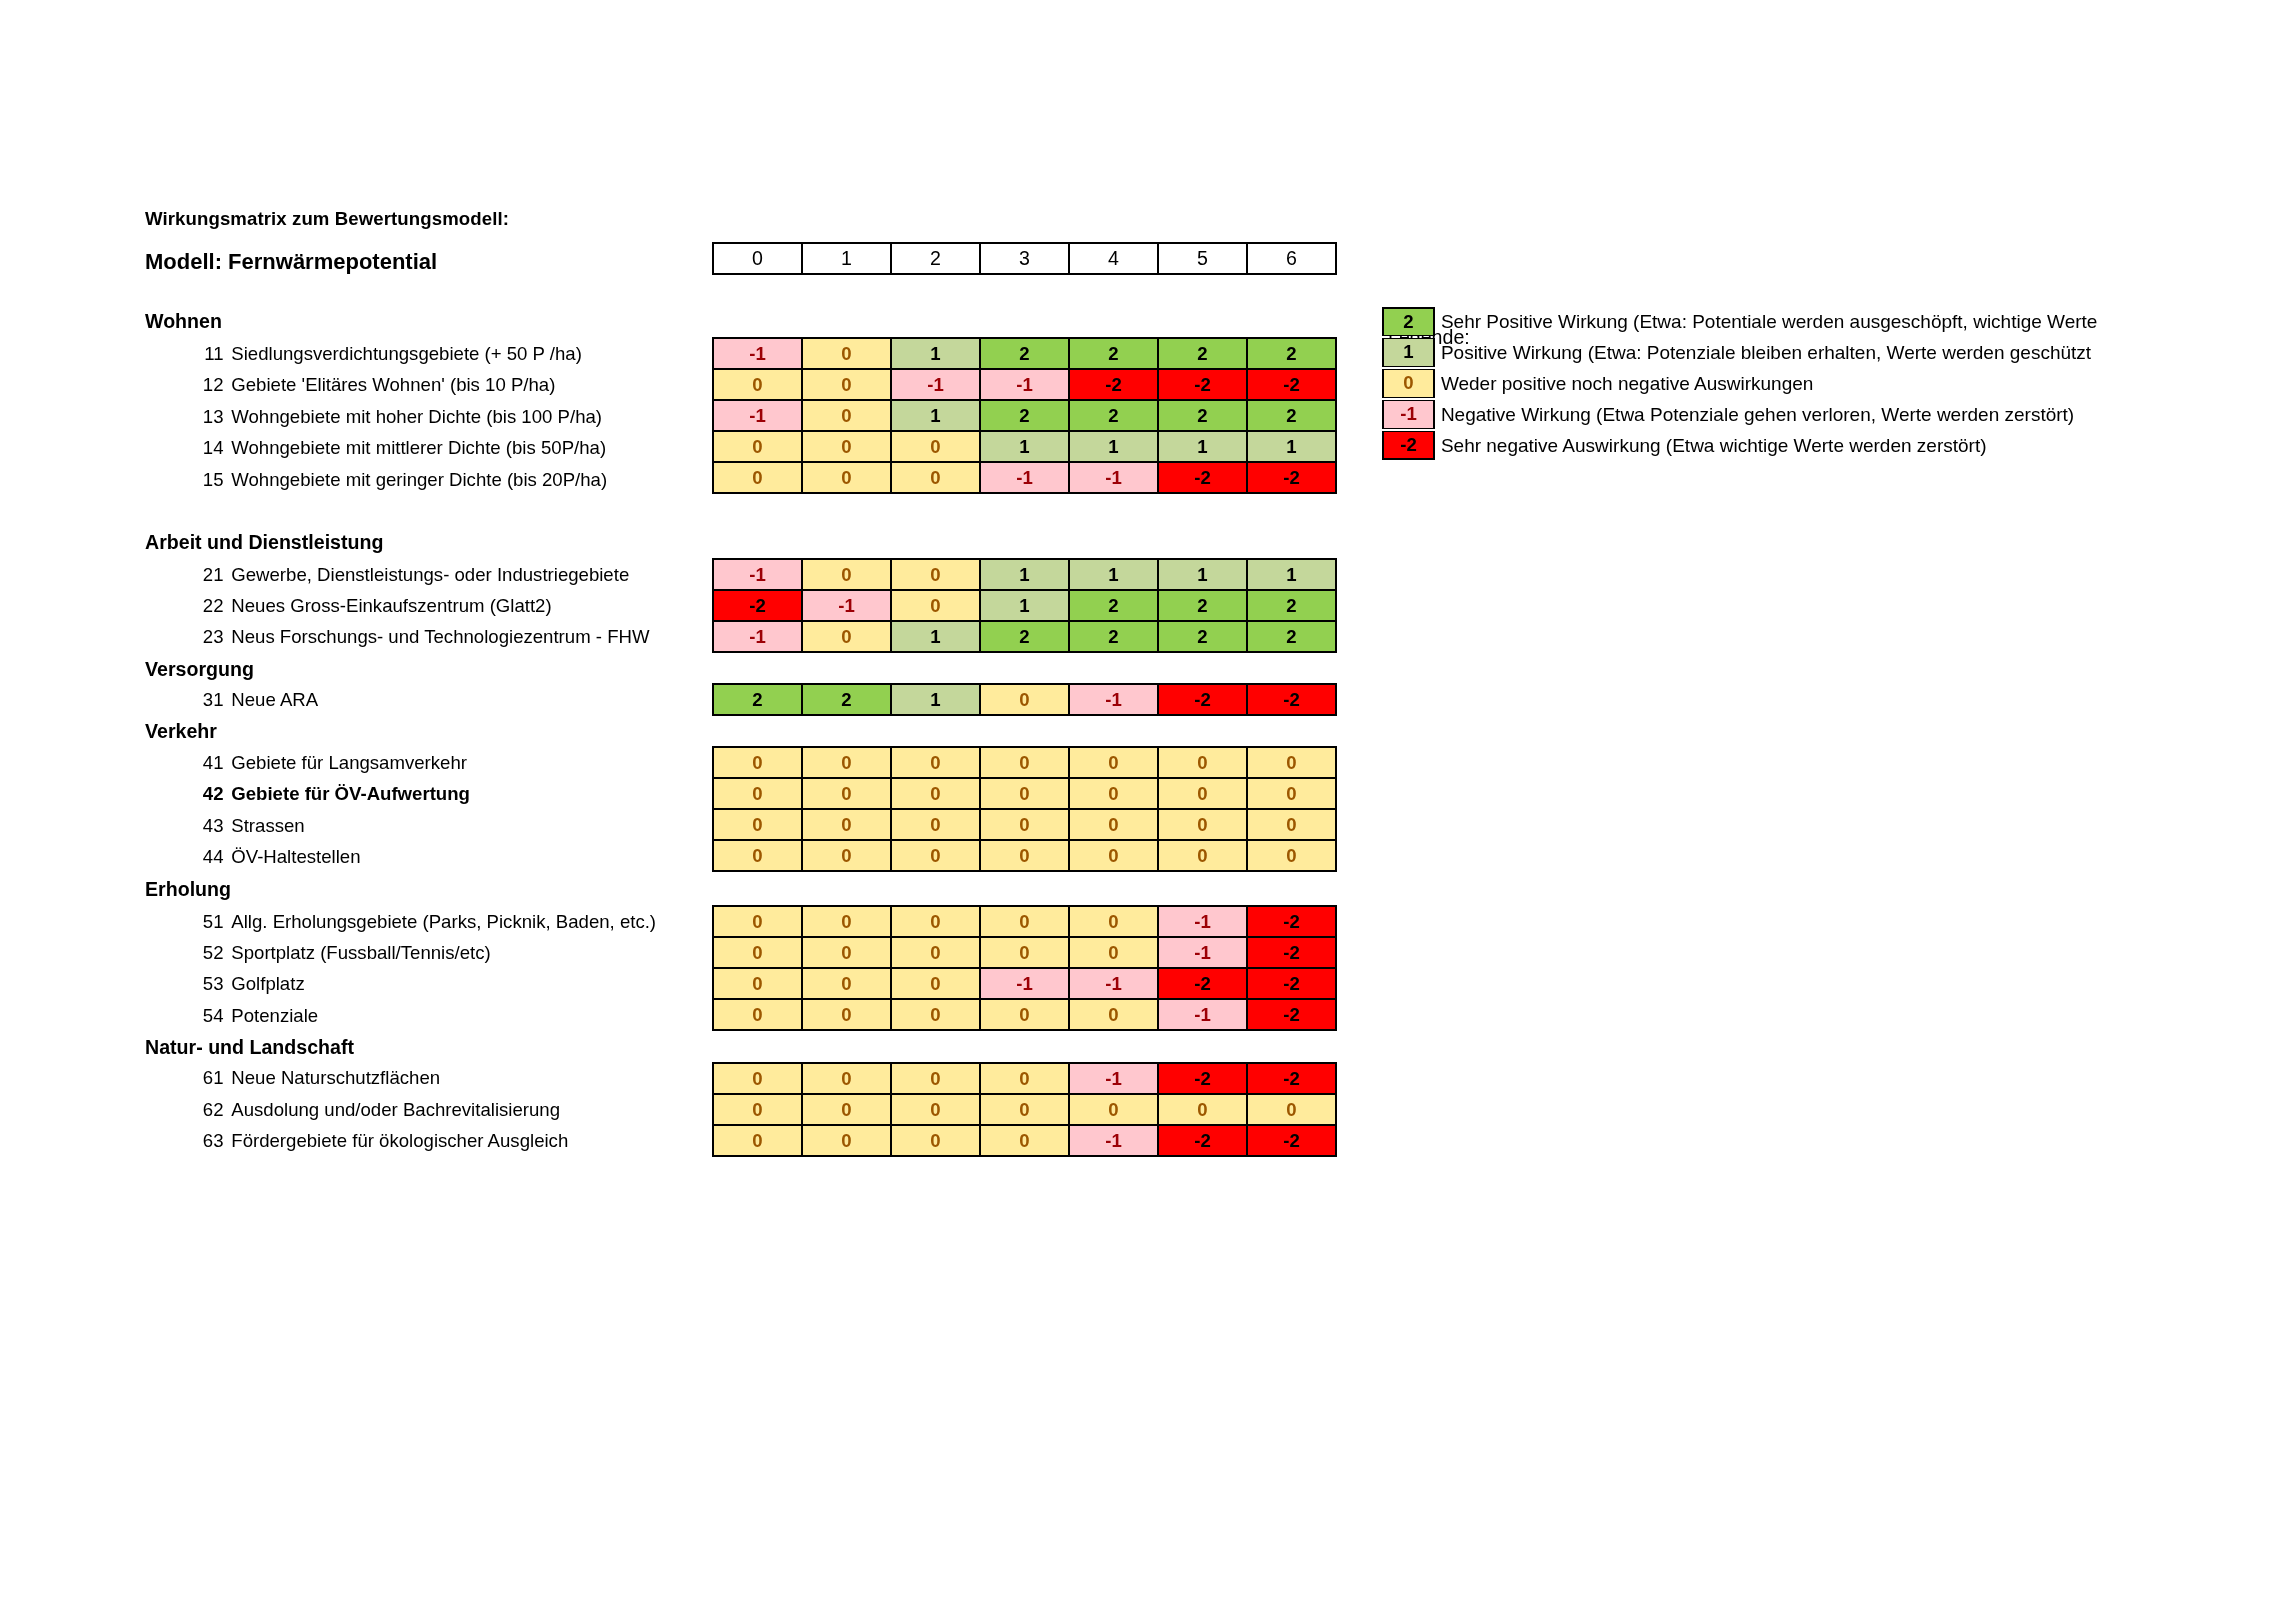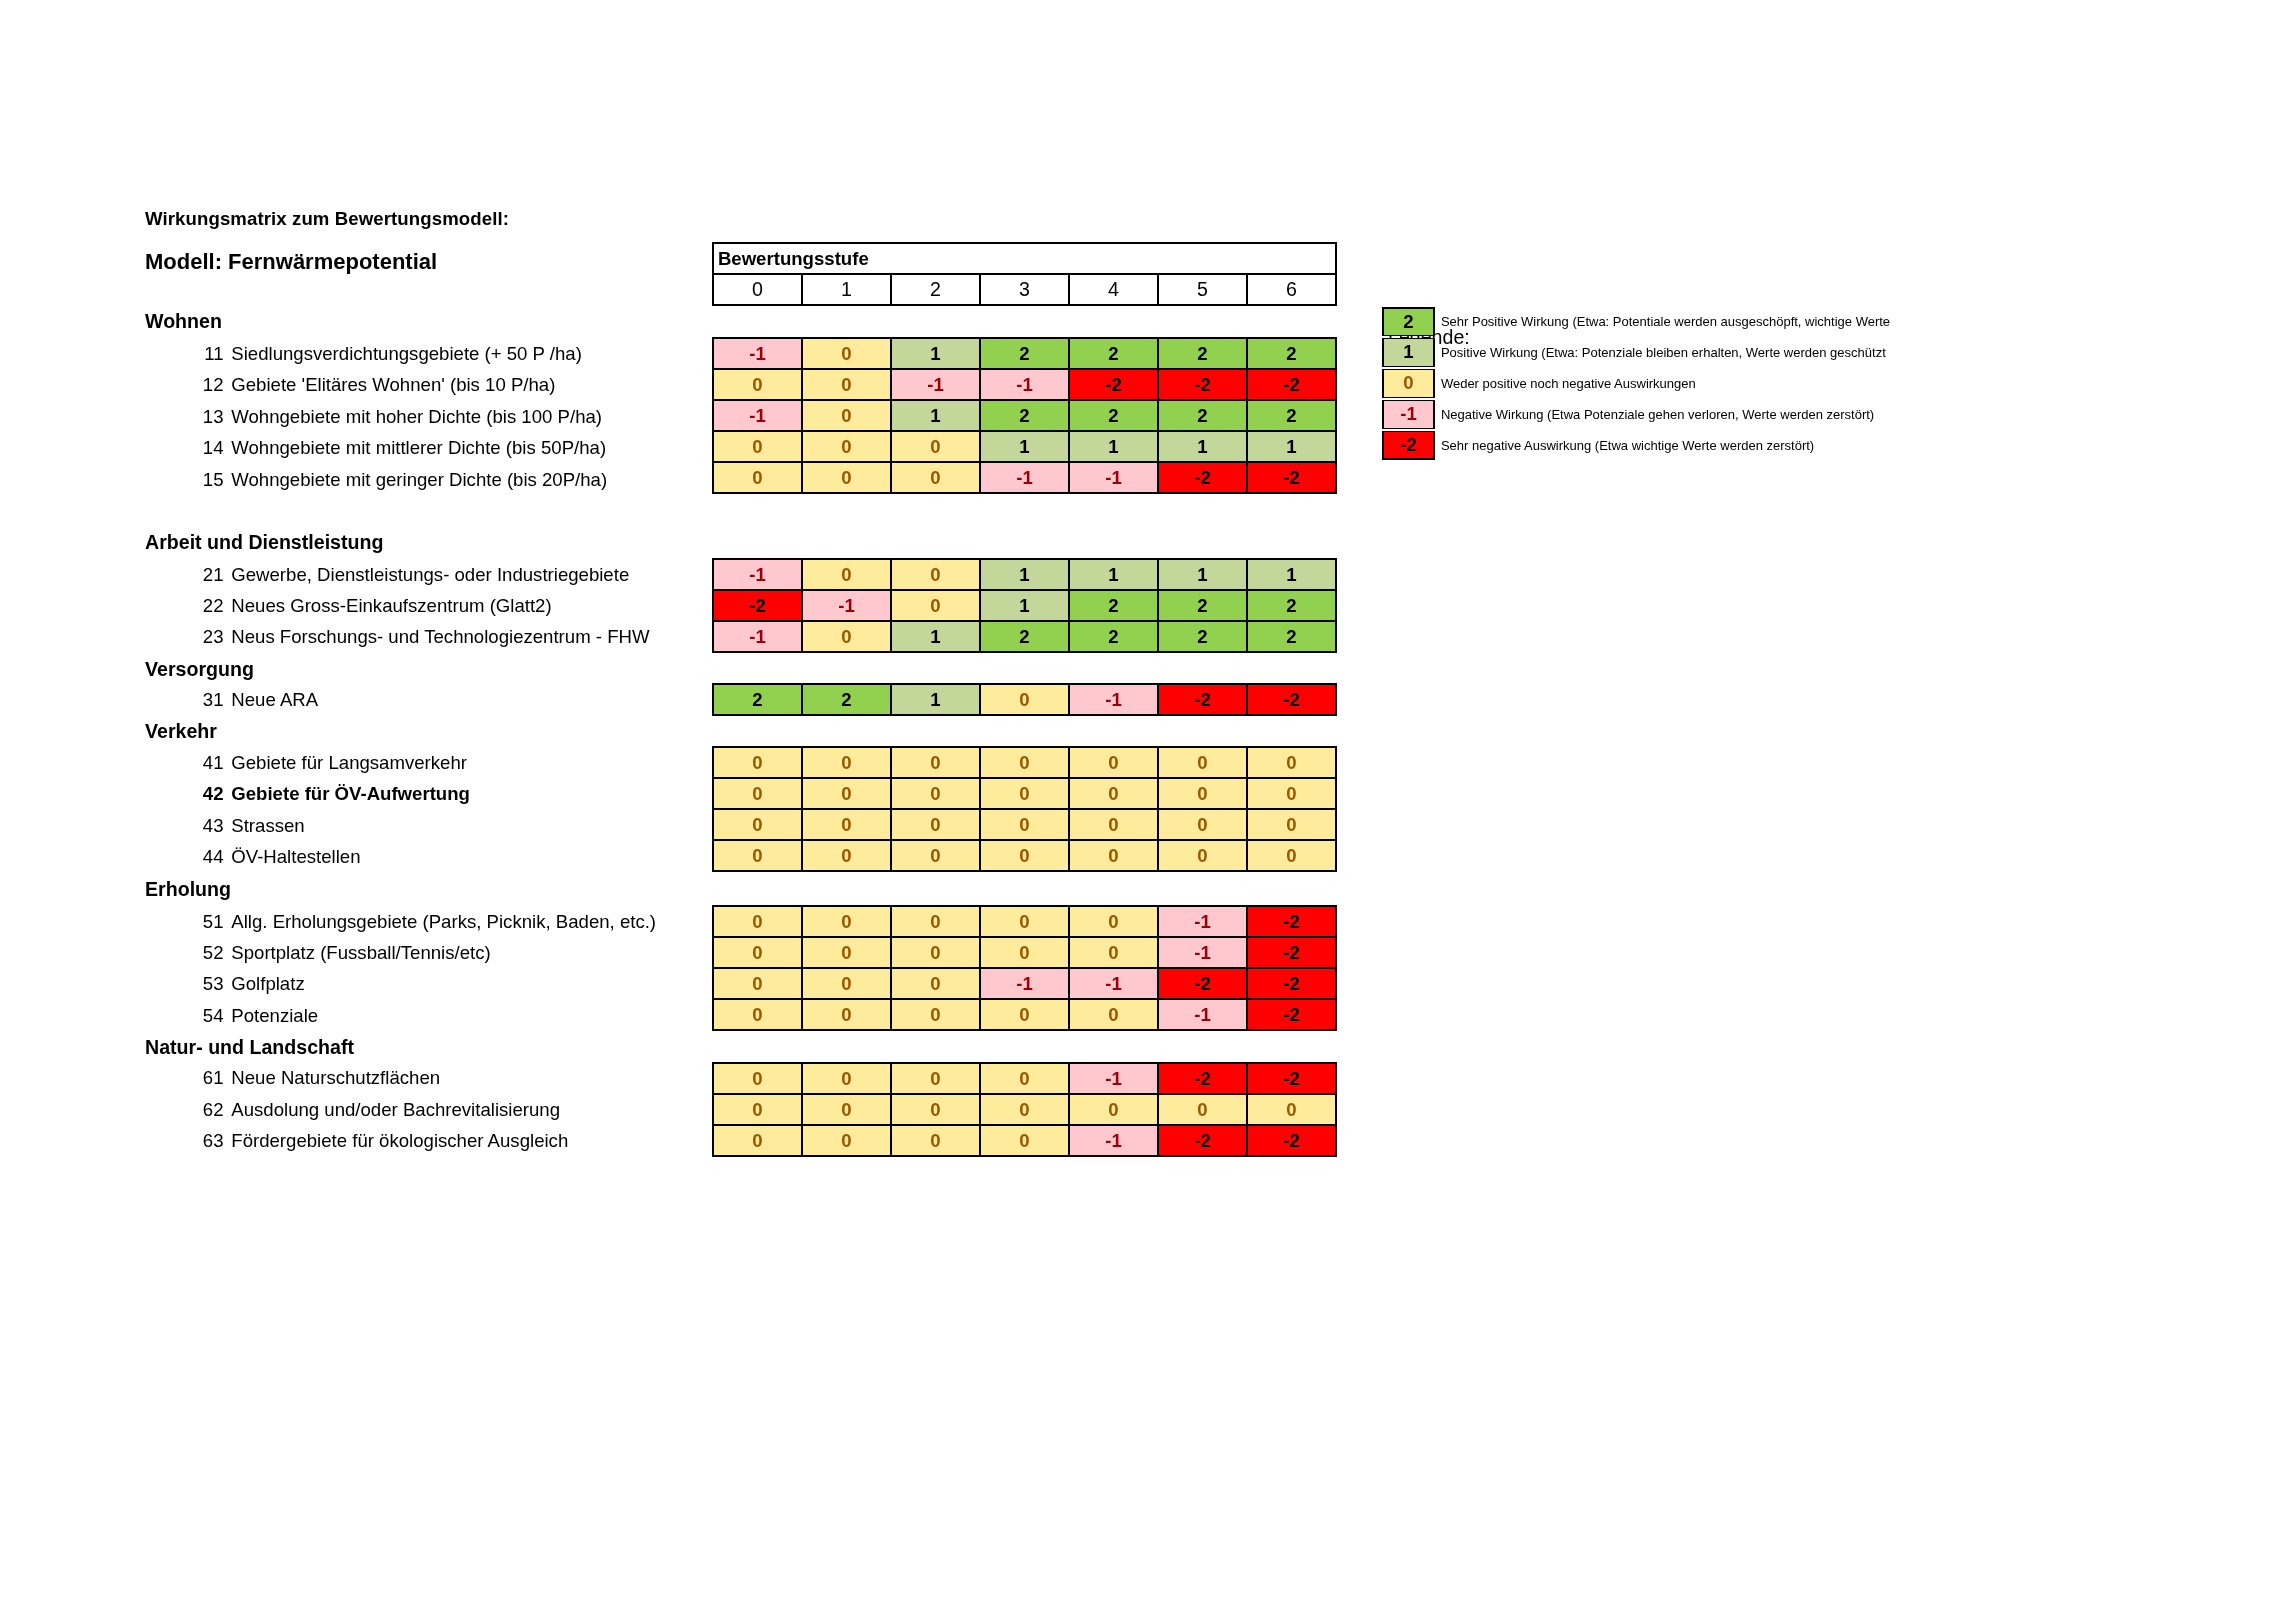--- a/index.html
+++ b/index.html
@@ -35,30 +35,29 @@
   .vm2 { background:#ff0000; color:#000000; }
 
   
   .legend-title { left:1388px; top:278px; font-size:19.6px; }
   .legend { position:absolute; left:1382px; top:306px; }
   .lg-row { display:flex; align-items:center; height:31px; }
   .lg-sw { width:53px; height:29px; border:2.9px solid #000; border-top-width:1.5px; border-bottom-width:1.5px;
            box-sizing:border-box; text-align:center; line-height:26.5px; font-size:18.6px; font-weight:bold; }
   .lg-row:first-child .lg-sw { border-top-width:2.9px; }
   .lg-row:last-child .lg-sw { border-bottom-width:2.9px; }
-  .lg-txt { margin-left:5.9px; font-size:13px; white-space:nowrap; }
+  .lg-txt { margin-left:5.9px; font-size:19px; white-space:nowrap; }
 </style>
 </head>
 <body>
 
 <div class="abs subtitle">Wirkungsmatrix zum Bewertungsmodell:</div>
 <div class="abs title">Modell: Fernwärmepotential</div>
 
 <div class="hdr">
-  <div class="hdr-title">Bewertungsstufe</div>
   <div class="hdr-cols">
     <div class="hdr-col">0</div>
     <div class="hdr-col">1</div>
     <div class="hdr-col">2</div>
     <div class="hdr-col">3</div>
     <div class="hdr-col">4</div>
     <div class="hdr-col">5</div>
     <div class="hdr-col">6</div>
   </div>
 </div>

